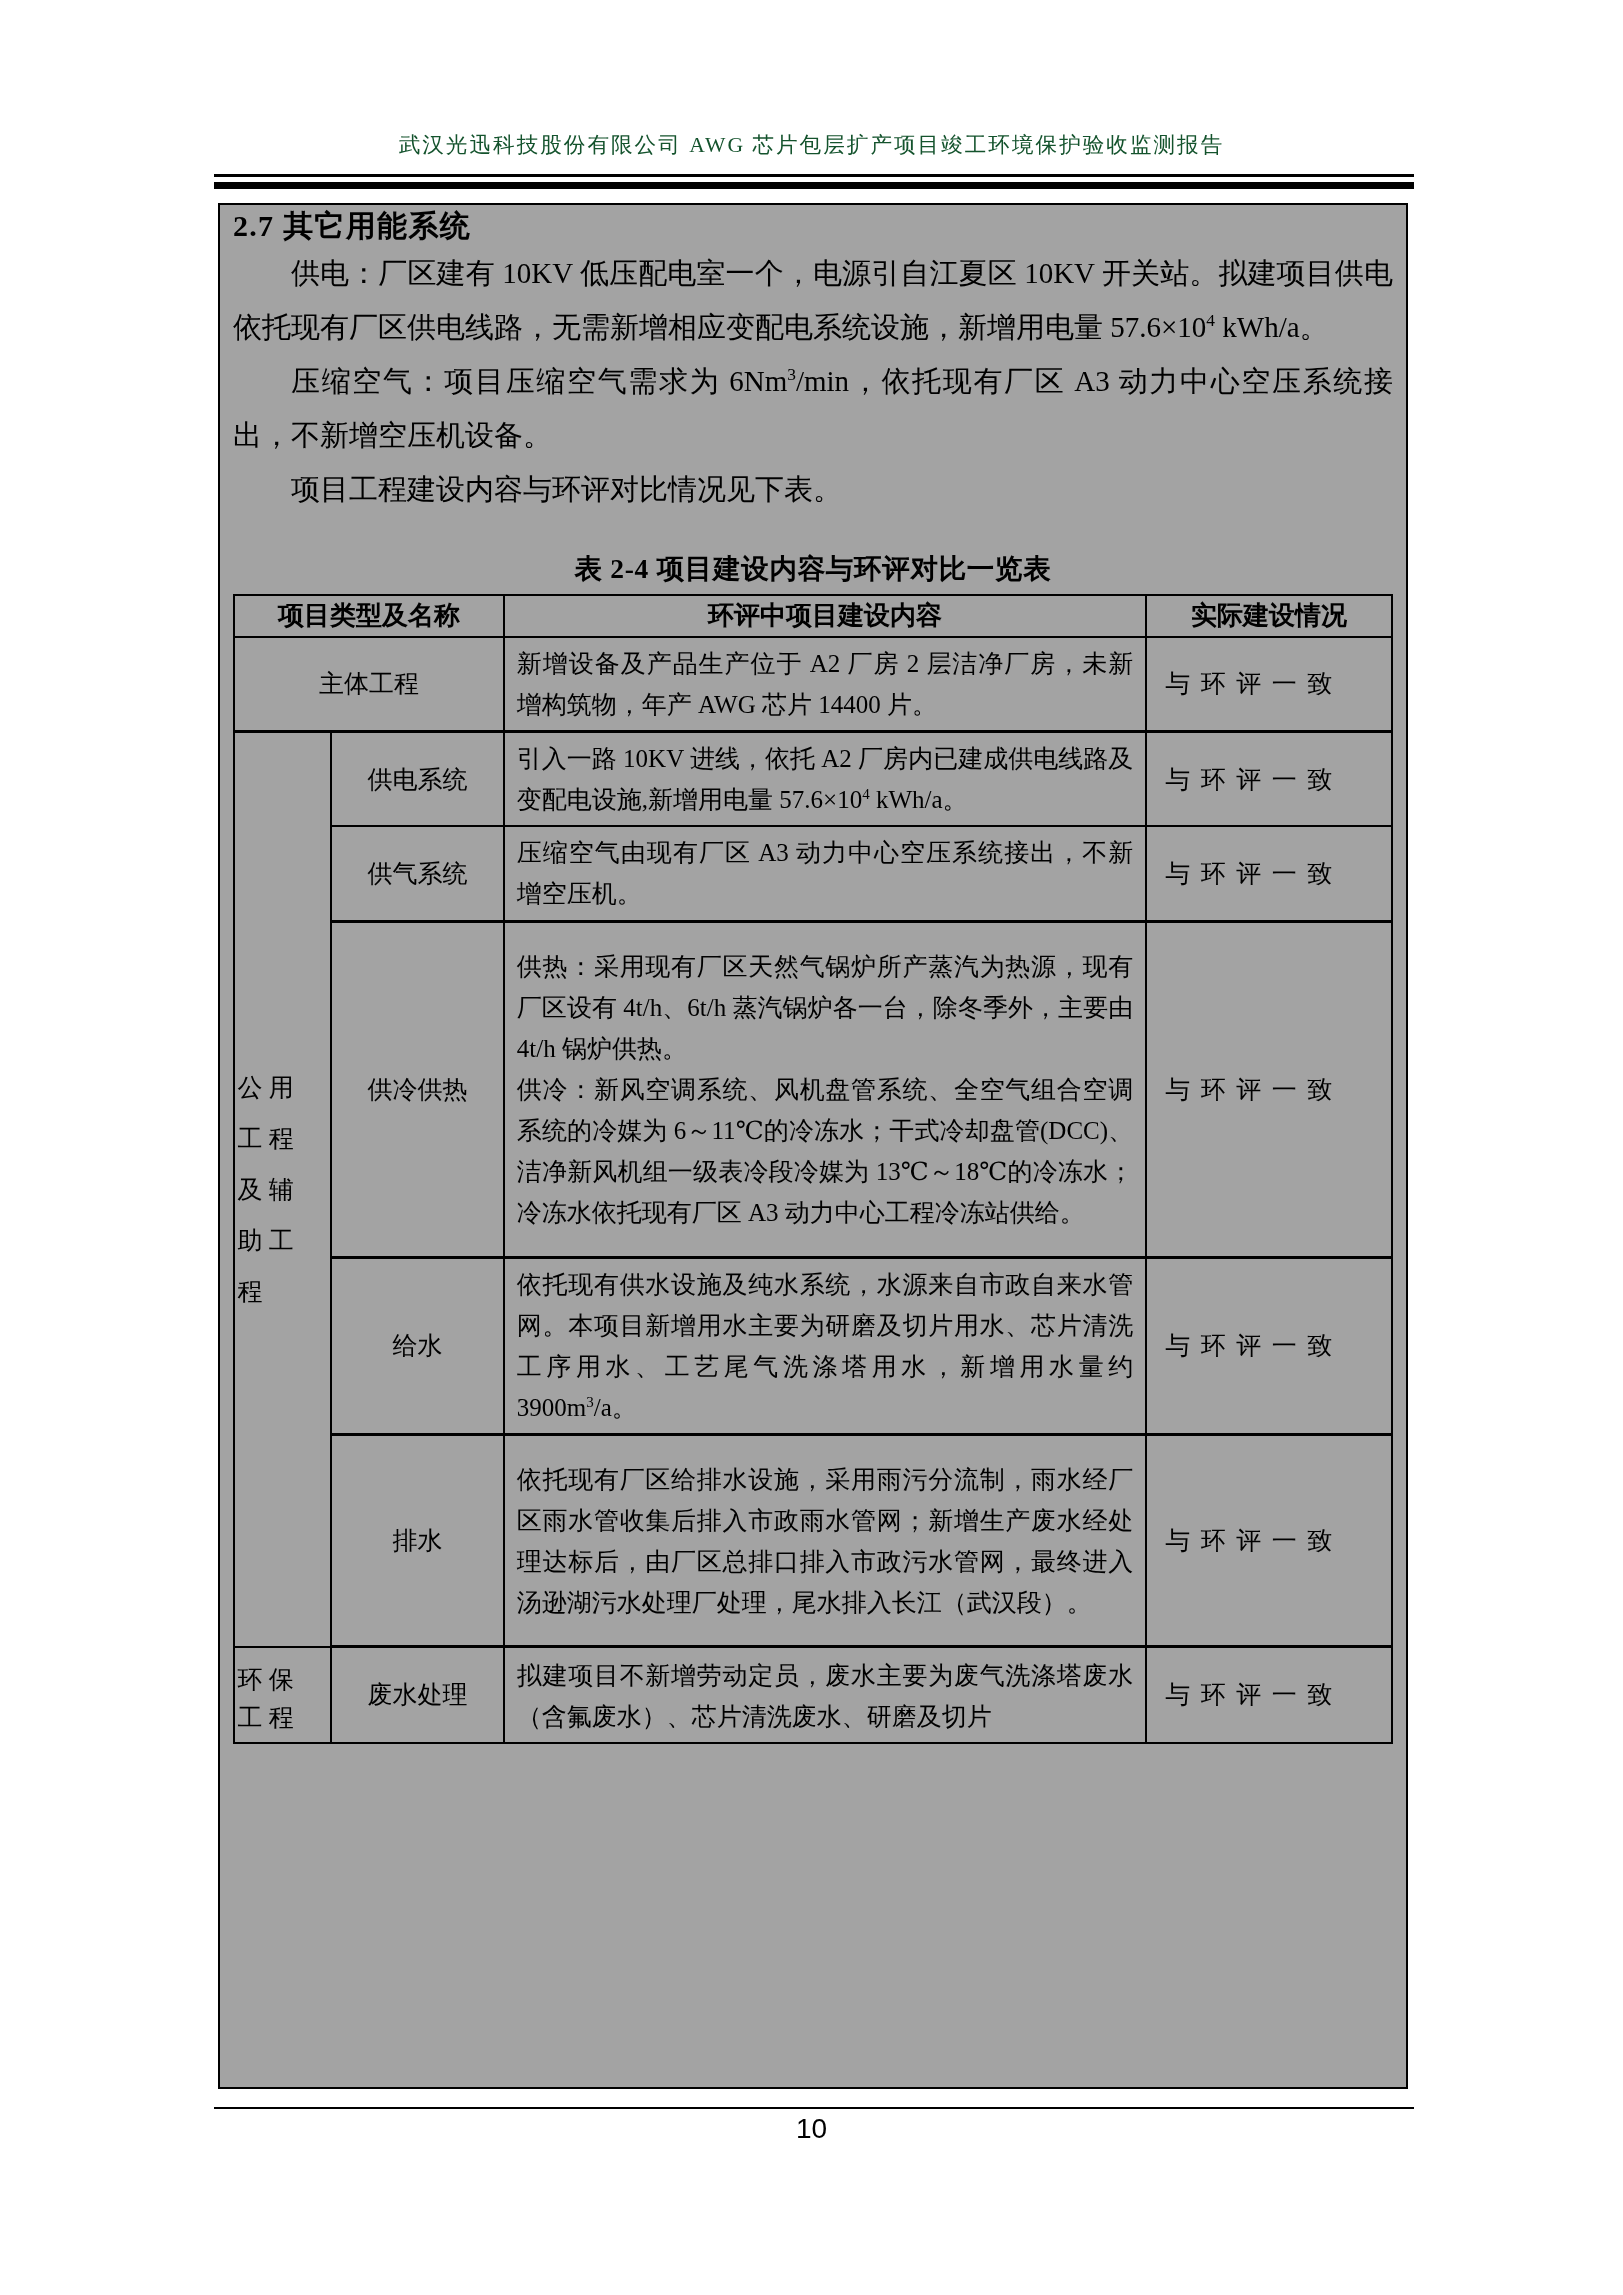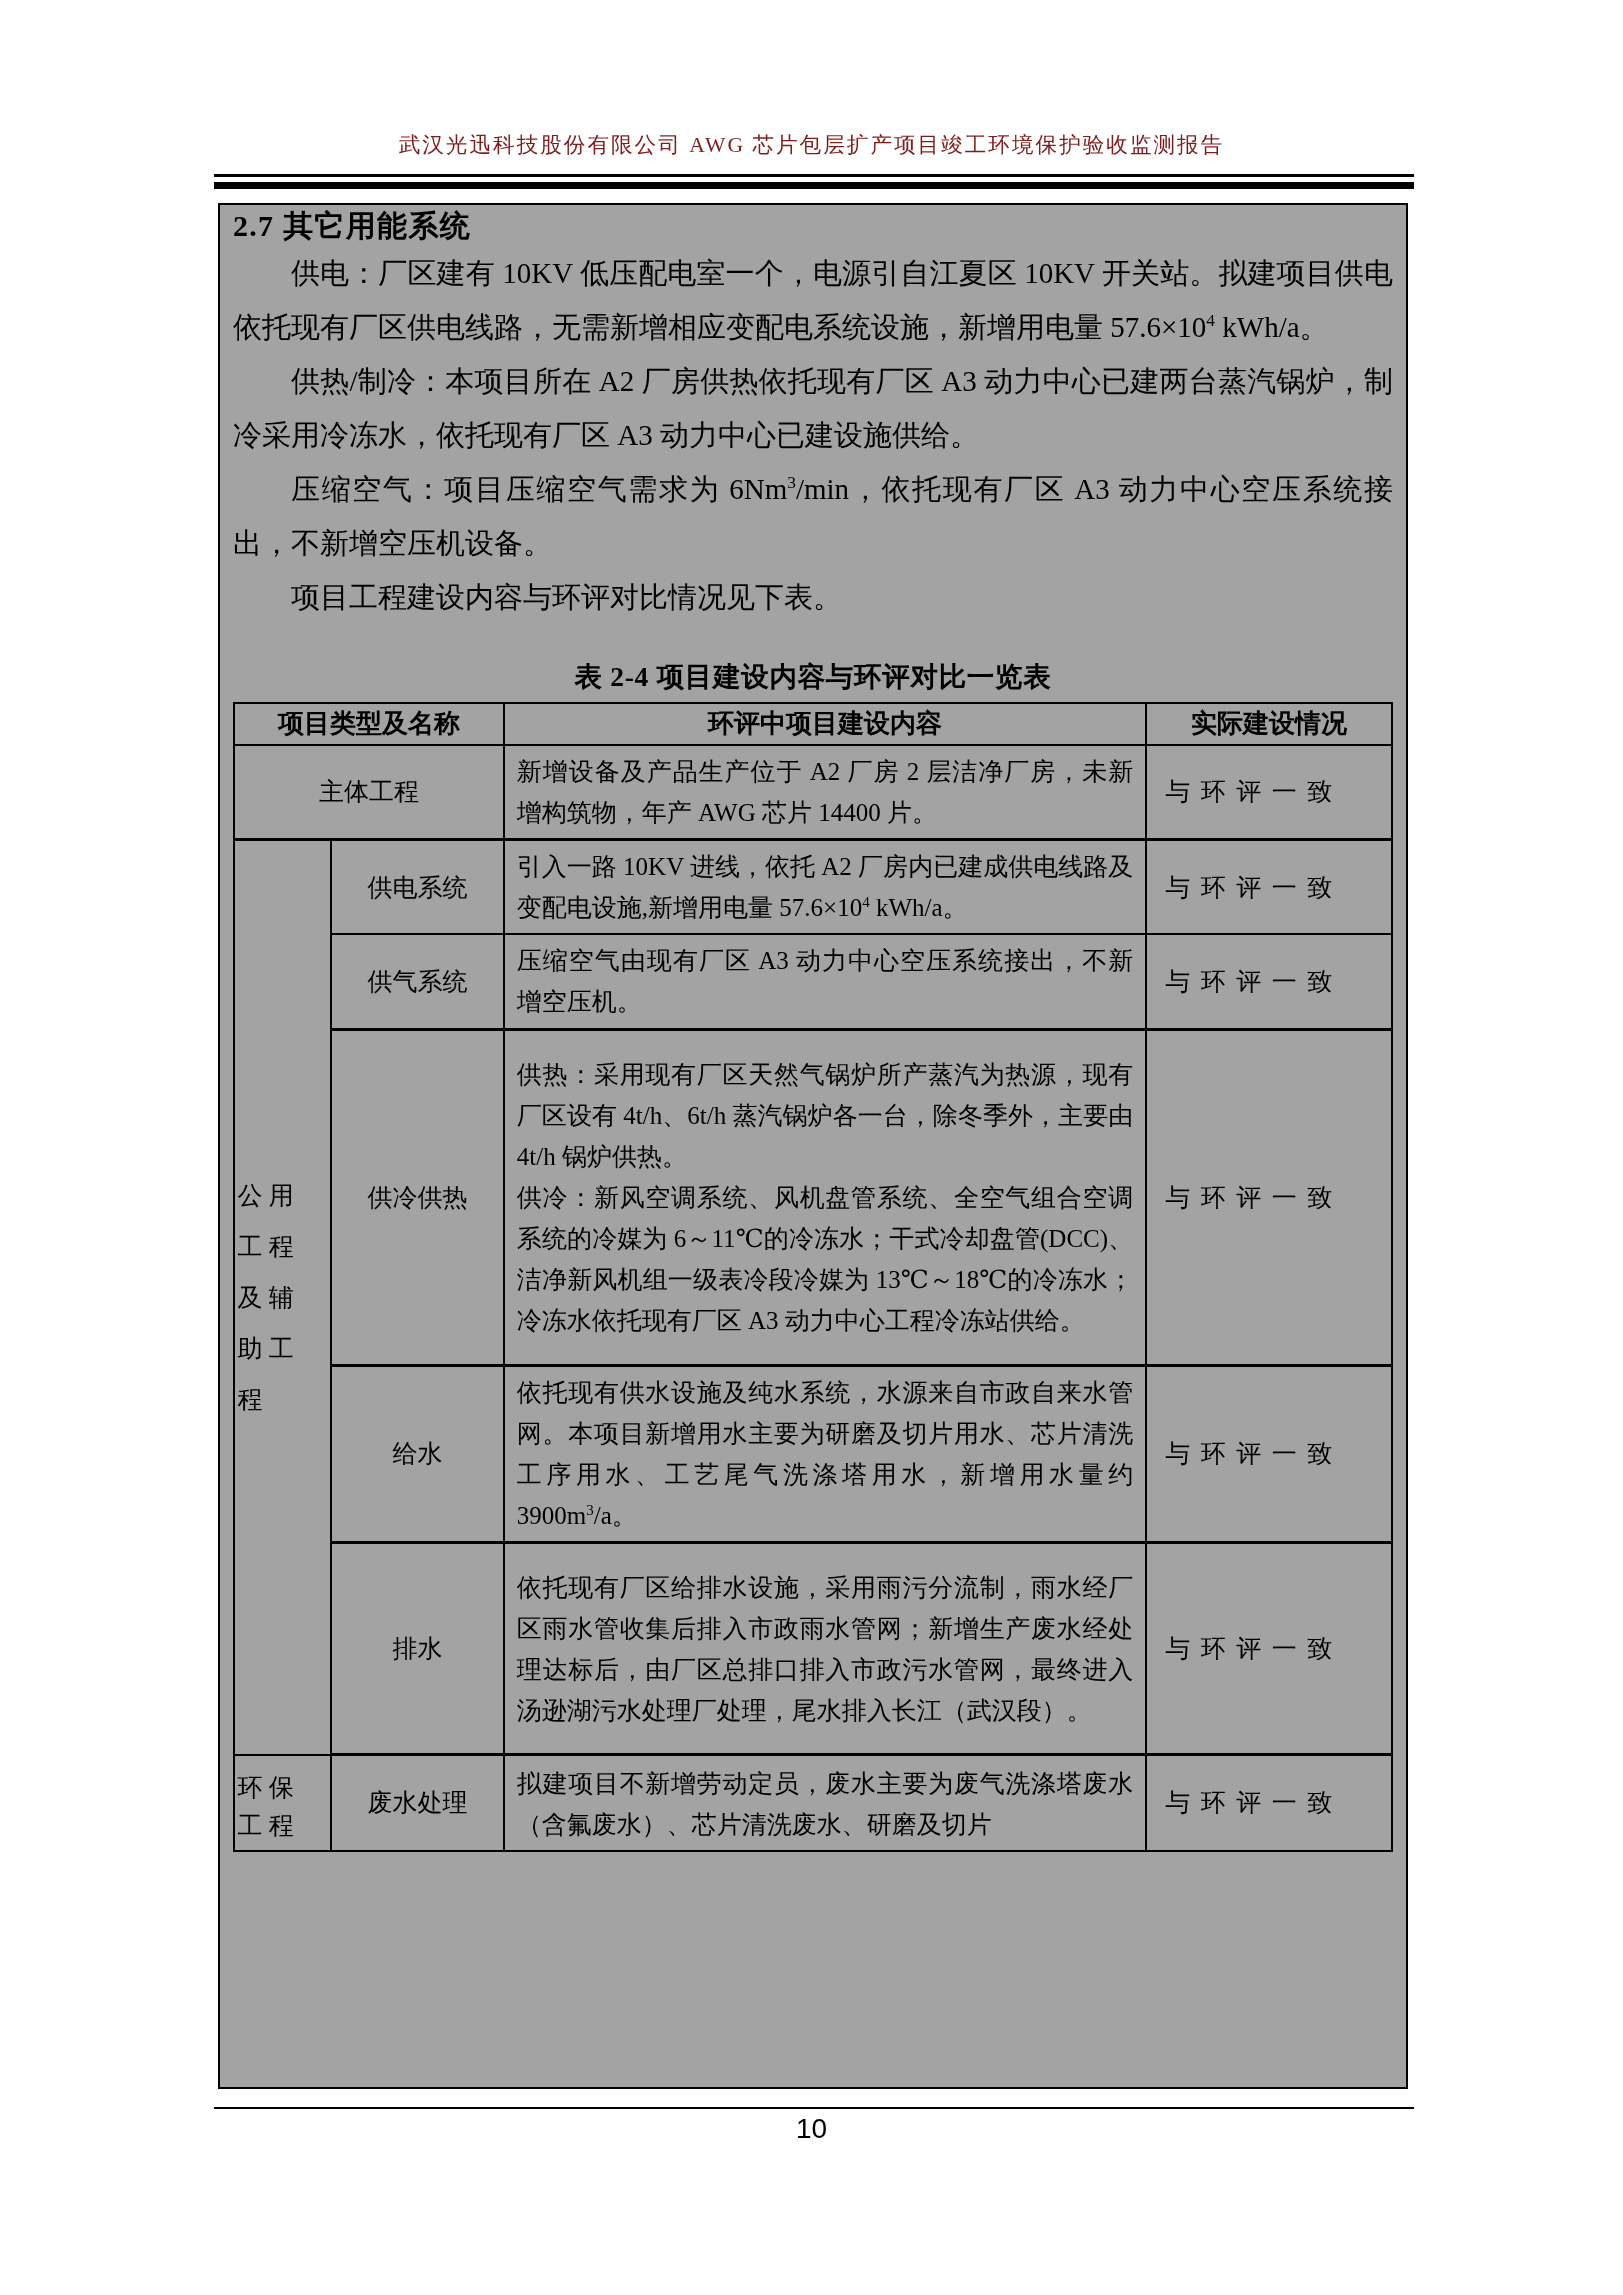--- a/index.html
+++ b/index.html
@@ -5,21 +5,21 @@
   html, body { margin: 0; padding: 0; background: #ffffff; }
   body {
     width: 1623px; height: 2295px;
     font-family: "Liberation Serif", "DejaVu Serif", serif;
     color: #000;
   }
   .page { position: relative; width: 1623px; height: 2295px; overflow: hidden; background: #fff; }
 
   .doc-header {
     position: absolute; top: 130px; left: 0; width: 100%;
-    text-align: center; font-size: 21.6px; letter-spacing: 2px; color: #7f1d1d;
+    text-align: center; font-size: 21.6px; letter-spacing: 2px; color: #14532d;
     white-space: nowrap;
   }
   .rule { position: absolute; left: 214px; width: 1200px; background: #000; }
   .rule-thin  { top: 174px; height: 3.3px; }
   .rule-thick { top: 182px; height: 7.2px; }
 
   .content-box {
     position: absolute; left: 218px; top: 203px;
     width: 1190px; height: 1886px;
     border: 2.6px solid #000; box-sizing: border-box;
@@ -107,21 +107,20 @@
   <div class="doc-header">武汉光迅科技股份有限公司 AWG 芯片包层扩产项目竣工环境保护验收监测报告</div>
   <div class="rule rule-thin"></div>
   <div class="rule rule-thick"></div>
 
   <div class="content-box">
 
     <h2 class="sec-heading sec-27">2.7 其它用能系统</h2>
 
     <p class="body-para p1"><span>供电：厂区建有 10KV 低压配电室一个，电源引自江夏区 10KV 开关站。拟建项目供电依托现有厂区供电线路，无需新增相应变配电系统设施，新增用电量 57.6×10</span><sup>4</sup><span> kWh/a。</span></p>
 
-    <p class="body-para p2">供热/制冷：本项目所在 A2 厂房供热依托现有厂区 A3 动力中心已建两台蒸汽锅炉，制冷采用冷冻水，依托现有厂区 A3 动力中心已建设施供给。</p>
 
     <p class="body-para p3"><span>压缩空气：项目压缩空气需求为 6Nm</span><sup>3</sup><span>/min，依托现有厂区 A3 动力中心空压系统接出，不新增空压机设备。</span></p>
 
 
     <p class="body-para p-intro">项目工程建设内容与环评对比情况见下表。</p>
 
     <div class="table-caption">表 2-4 项目建设内容与环评对比一览表</div>
 
     <table class="cmp">
       <colgroup>

